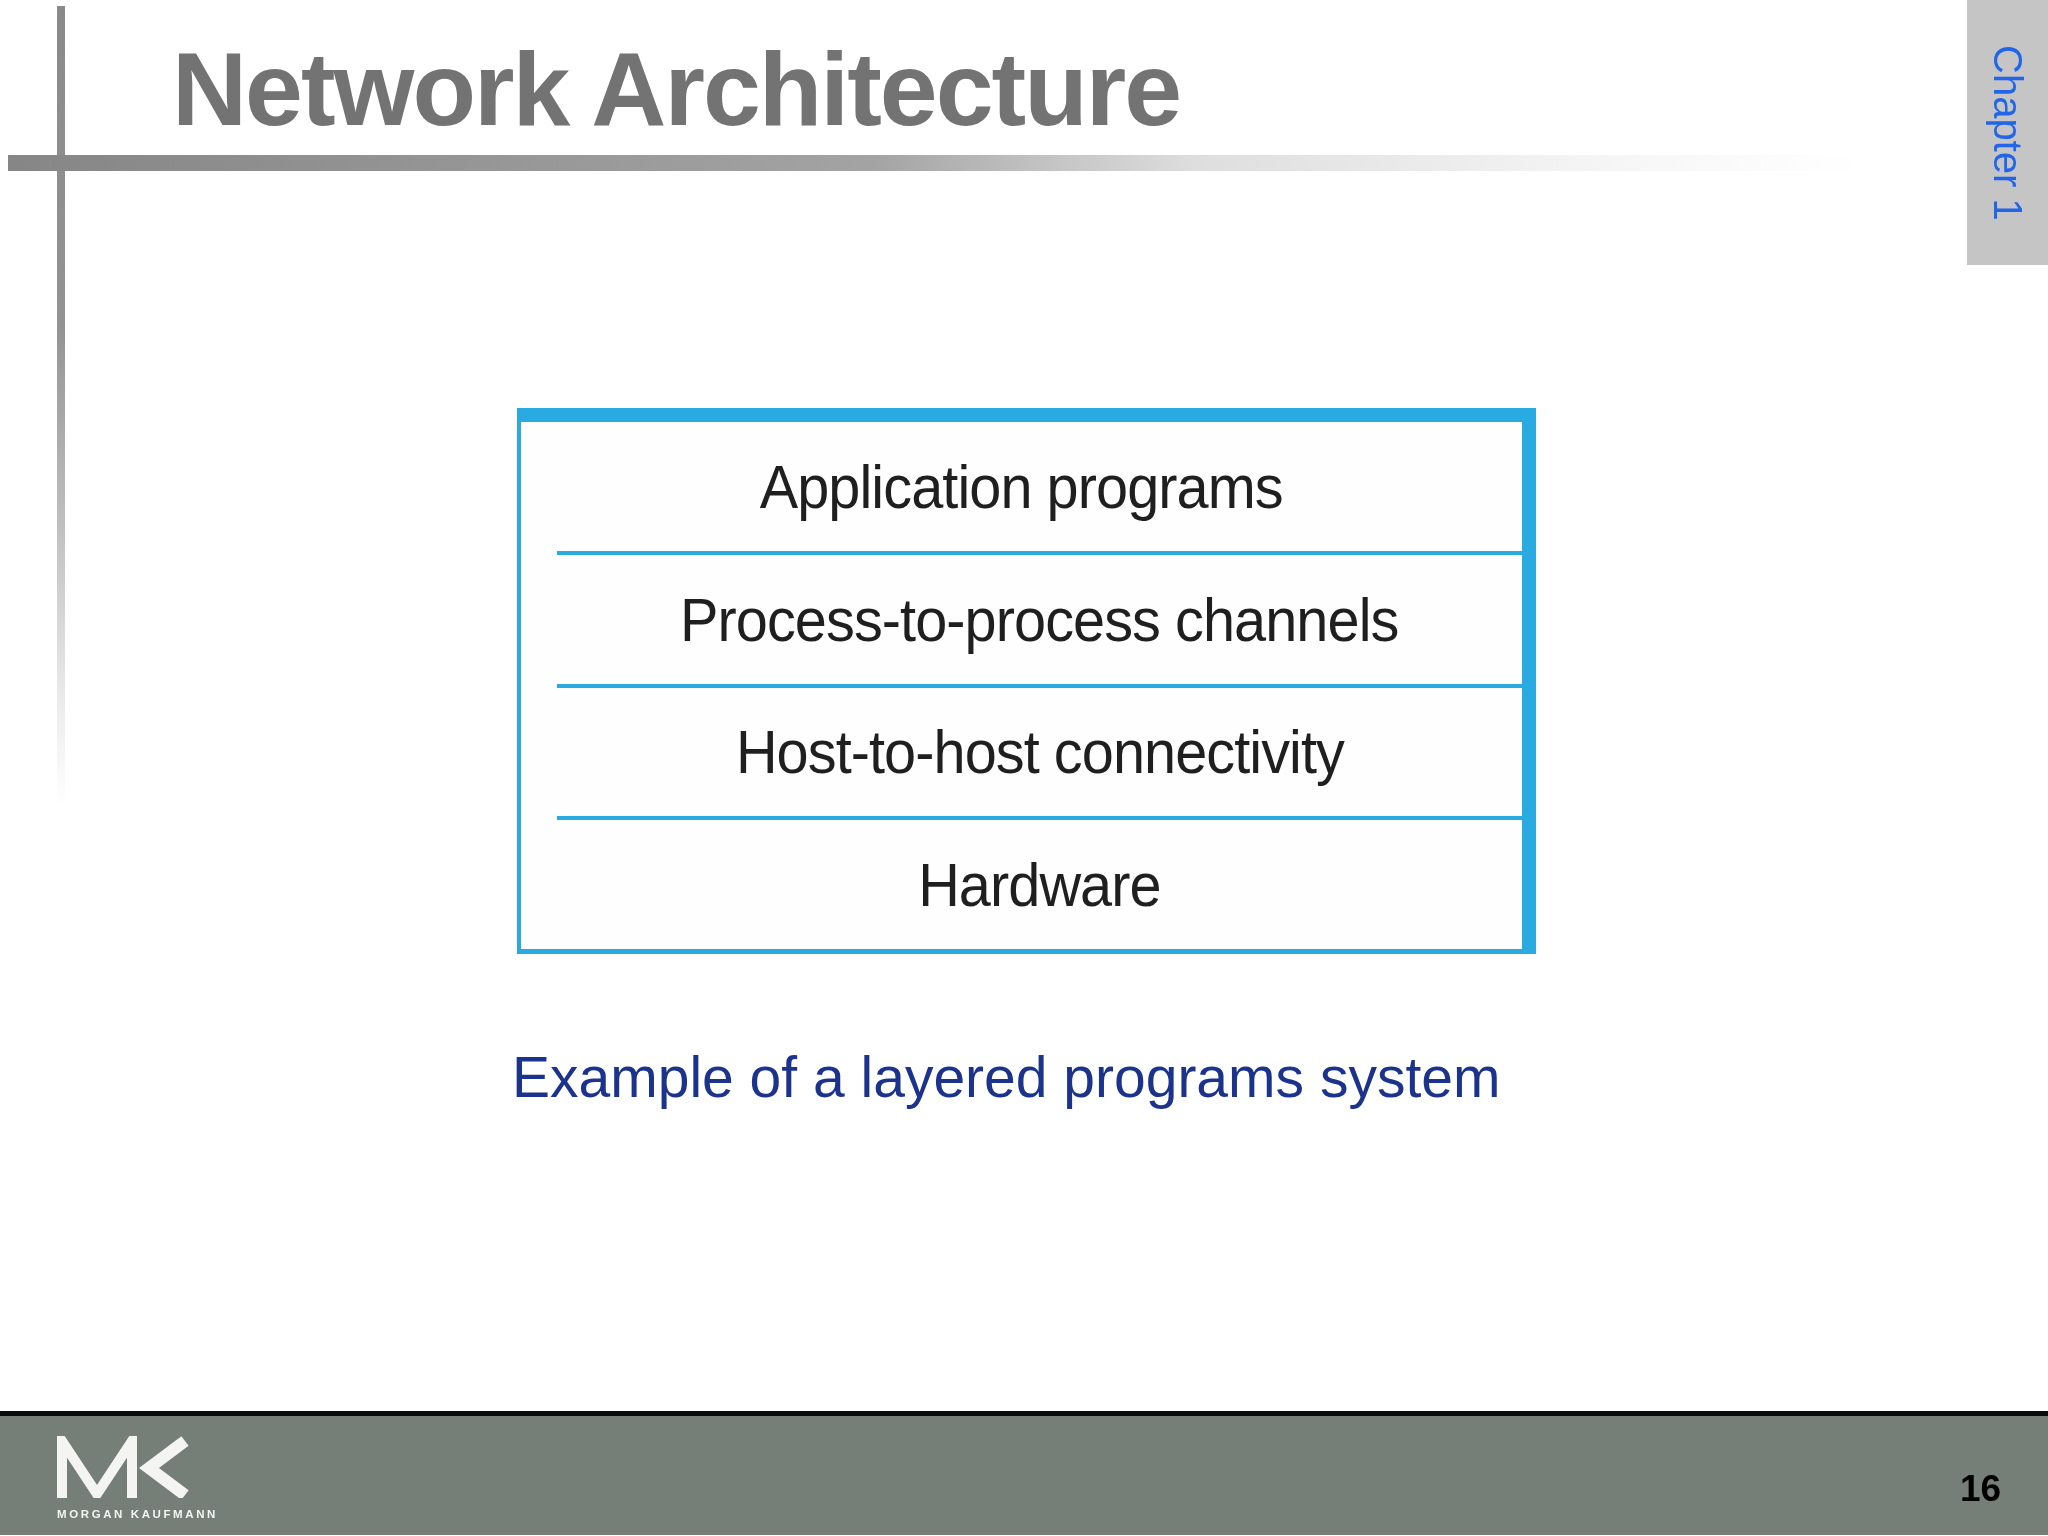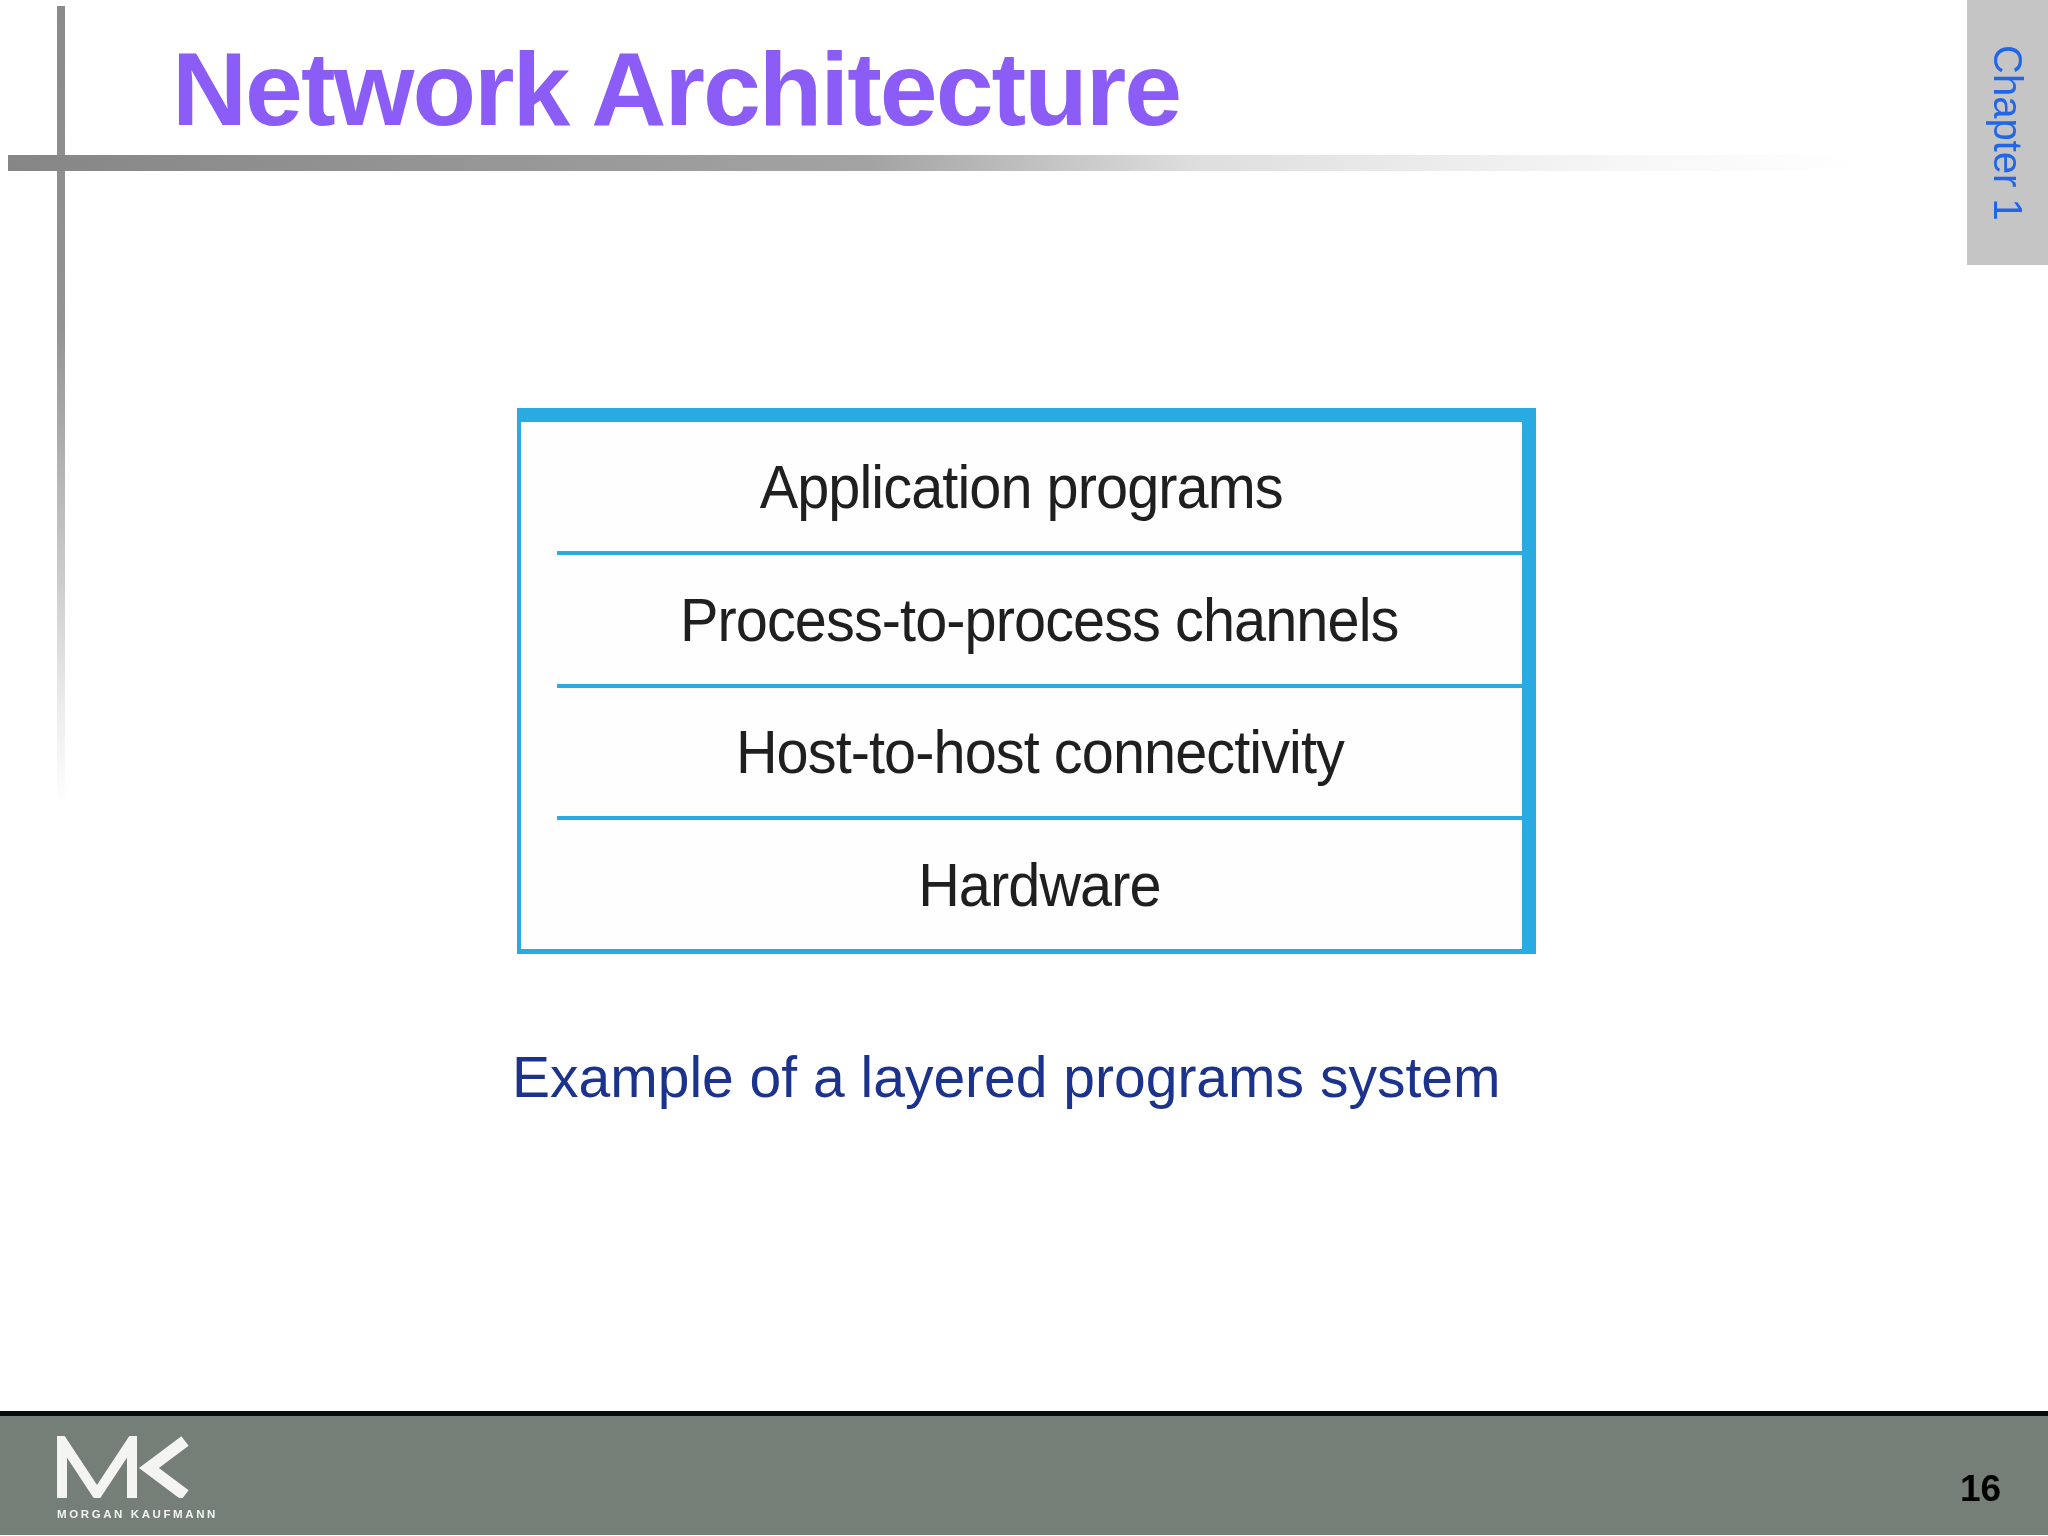--- a/index.html
+++ b/index.html
@@ -35,21 +35,21 @@
   }
 
   .title {
     position: absolute;
     left: 172px;
     top: 30px;
     margin: 0;
     font-size: 104px;
     font-weight: bold;
     letter-spacing: -2px;
-    color: #8b5cf6;
+    color: #737373;
     white-space: nowrap;
   }
 
   .chapter-tab {
     position: absolute;
     left: 1967px;
     top: 0;
     width: 81px;
     height: 265px;
     background: #c5c5c5;

